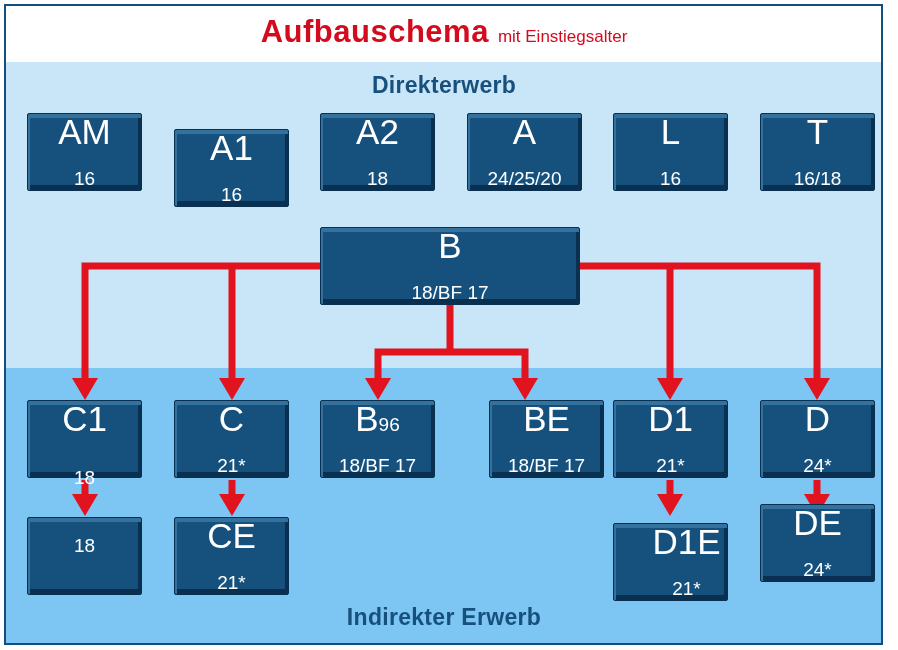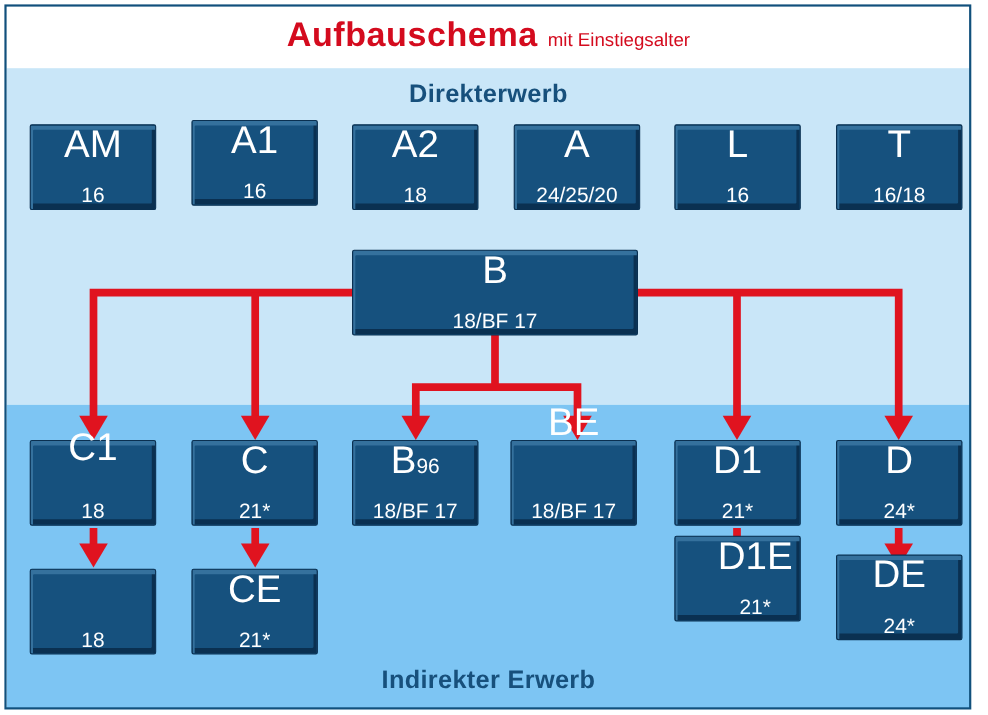--- a/index.html
+++ b/index.html
@@ -50,21 +50,21 @@
   .arrows { position:absolute; left:0; top:0; z-index:2; }
   .arrows path { stroke:var(--accent-red); stroke-width:7; fill:none; stroke-linejoin:miter; }
   .arrows polygon { fill:var(--accent-red); }
   .node {
     position:absolute; width:115px; height:78px; box-sizing:border-box;
     background:var(--node-fill);
     border:1px solid var(--node-lo);
     box-shadow: inset 2px 4px 0 var(--node-hi), inset -3px -5px 0 var(--node-lo);
     border-radius:2px;
     color:#ffffff; z-index:3;
-    display:flex; flex-direction:column; align-items:center; justify-content:flex-end;
+    display:flex; flex-direction:column; align-items:center; justify-content:space-between;
     text-align:center;
   }
   .node.wide { width:260px; }
   .node-label { font-size:35px; line-height:1.05; font-weight:normal; }
   .node-label .sub { font-size:19px; }
   .node-age { font-size:19px; line-height:1.1; margin-top:18px; font-weight:normal; }
 </style>
 </head>
 <body>
 
@@ -103,21 +103,21 @@
     <path d="M670,480 V496"></path>
     <polygon points="657,494 683,494 670,516"></polygon>
     <path d="M817,480 V496"></path>
     <polygon points="804,494 830,494 817,516"></polygon>
   </svg>
 
   <div class="node" style="left:27px; top:113px;">
     <div class="node-label"><span>AM</span><span class="sub"></span></div>
     <div class="node-age">16</div>
   </div>
-  <div class="node" style="left:174px; top:109px;">
+  <div class="node" style="left:174px; top:129px;">
     <div class="node-label"><span>A1</span><span class="sub"></span></div>
     <div class="node-age">16</div>
   </div>
   <div class="node" style="left:320px; top:113px;">
     <div class="node-label"><span>A2</span><span class="sub"></span></div>
     <div class="node-age">18</div>
   </div>
   <div class="node" style="left:467px; top:113px;">
     <div class="node-label"><span>A</span><span class="sub"></span></div>
     <div class="node-age">24/25/20</div>
@@ -141,41 +141,41 @@
     <div class="node-age">18</div>
   </div>
   <div class="node" style="left:174px; top:400px;">
     <div class="node-label"><span>C</span><span class="sub"></span></div>
     <div class="node-age">21*</div>
   </div>
   <div class="node" style="left:320px; top:400px;">
     <div class="node-label"><span>B</span><span class="sub">96</span></div>
     <div class="node-age">18/BF 17</div>
   </div>
-  <div class="node" style="left:464px; top:400px;gap:35px;">
+  <div class="node" style="left:489px; top:400px;">
     <div class="node-label"><span>BE</span><span class="sub"></span></div>
     <div class="node-age">18/BF 17</div>
   </div>
   <div class="node" style="left:613px; top:400px;">
     <div class="node-label"><span>D1</span><span class="sub"></span></div>
     <div class="node-age">21*</div>
   </div>
   <div class="node" style="left:760px; top:400px;">
     <div class="node-label"><span>D</span><span class="sub"></span></div>
     <div class="node-age">24*</div>
   </div>
 
   <div class="node" style="left:27px; top:517px;">
     <div class="node-age">18</div>
   </div>
   <div class="node" style="left:174px; top:517px;">
     <div class="node-label"><span>CE</span><span class="sub"></span></div>
     <div class="node-age">21*</div>
   </div>
-  <div class="node" style="left:613px; top:487px;padding-left:32px;">
+  <div class="node" style="left:613px; top:523px;padding-left:32px;">
     <div class="node-label"><span>D1E</span><span class="sub"></span></div>
     <div class="node-age">21*</div>
   </div>
   <div class="node" style="left:760px; top:504px;">
     <div class="node-label"><span>DE</span><span class="sub"></span></div>
     <div class="node-age">24*</div>
   </div>
 
   <div class="border-rect"></div>
 </div>

